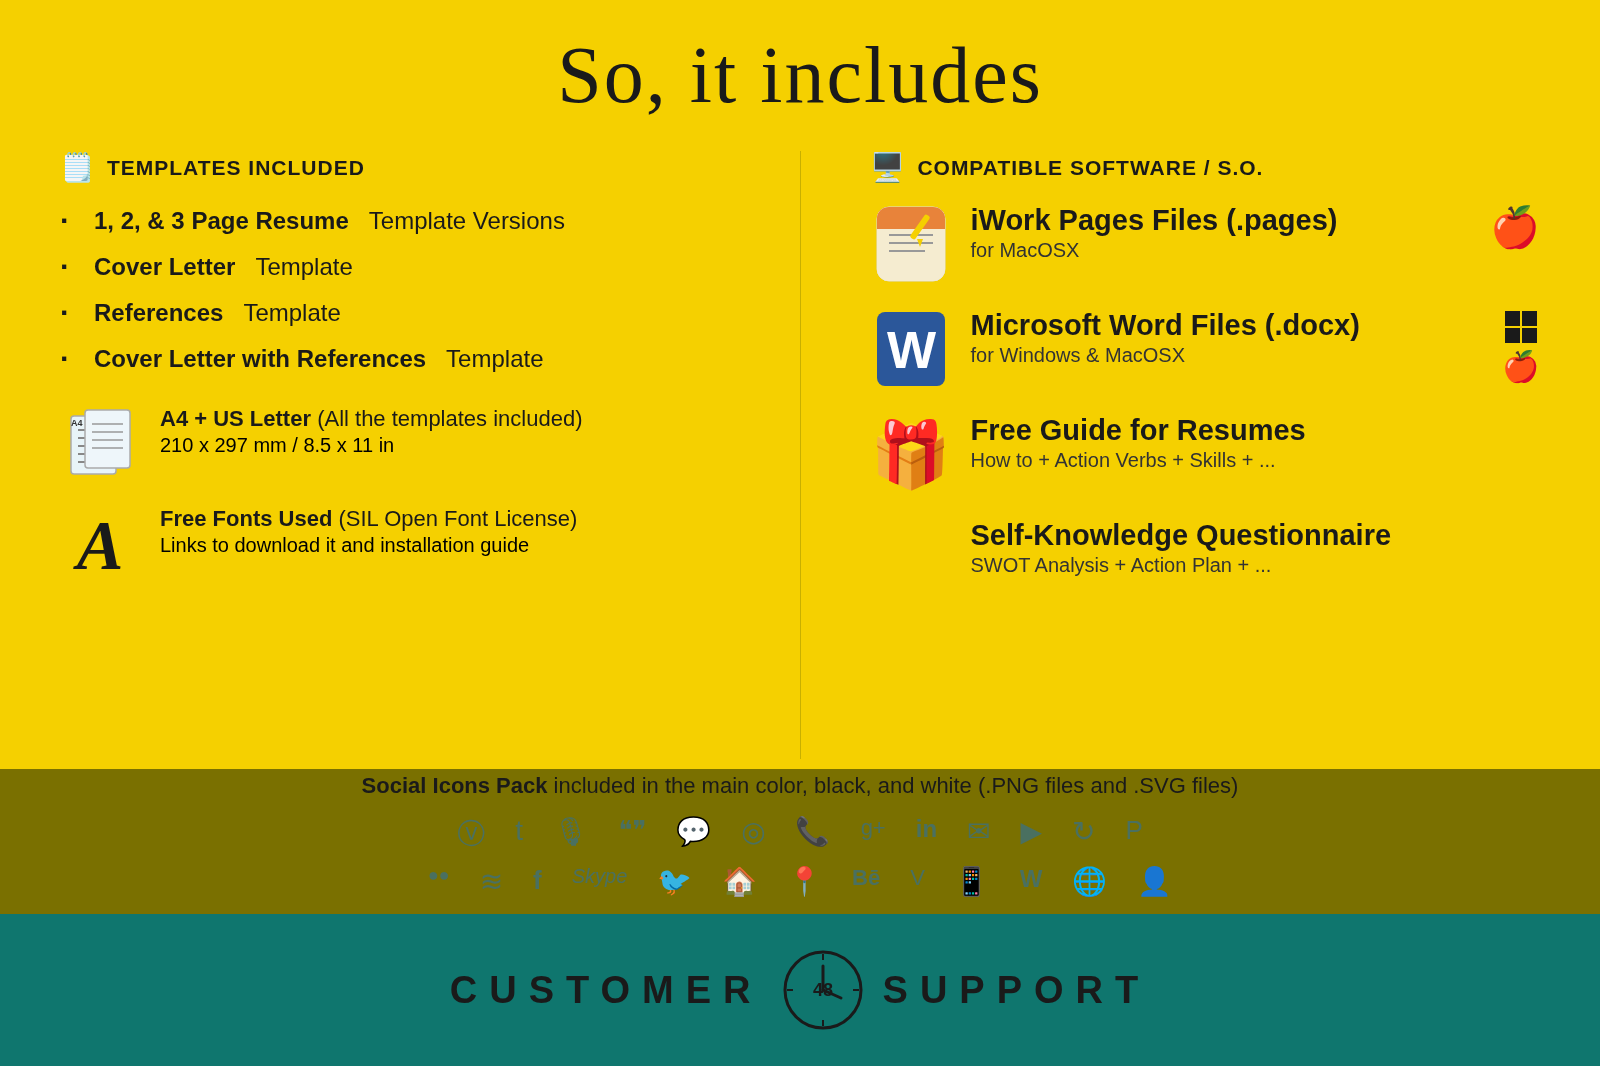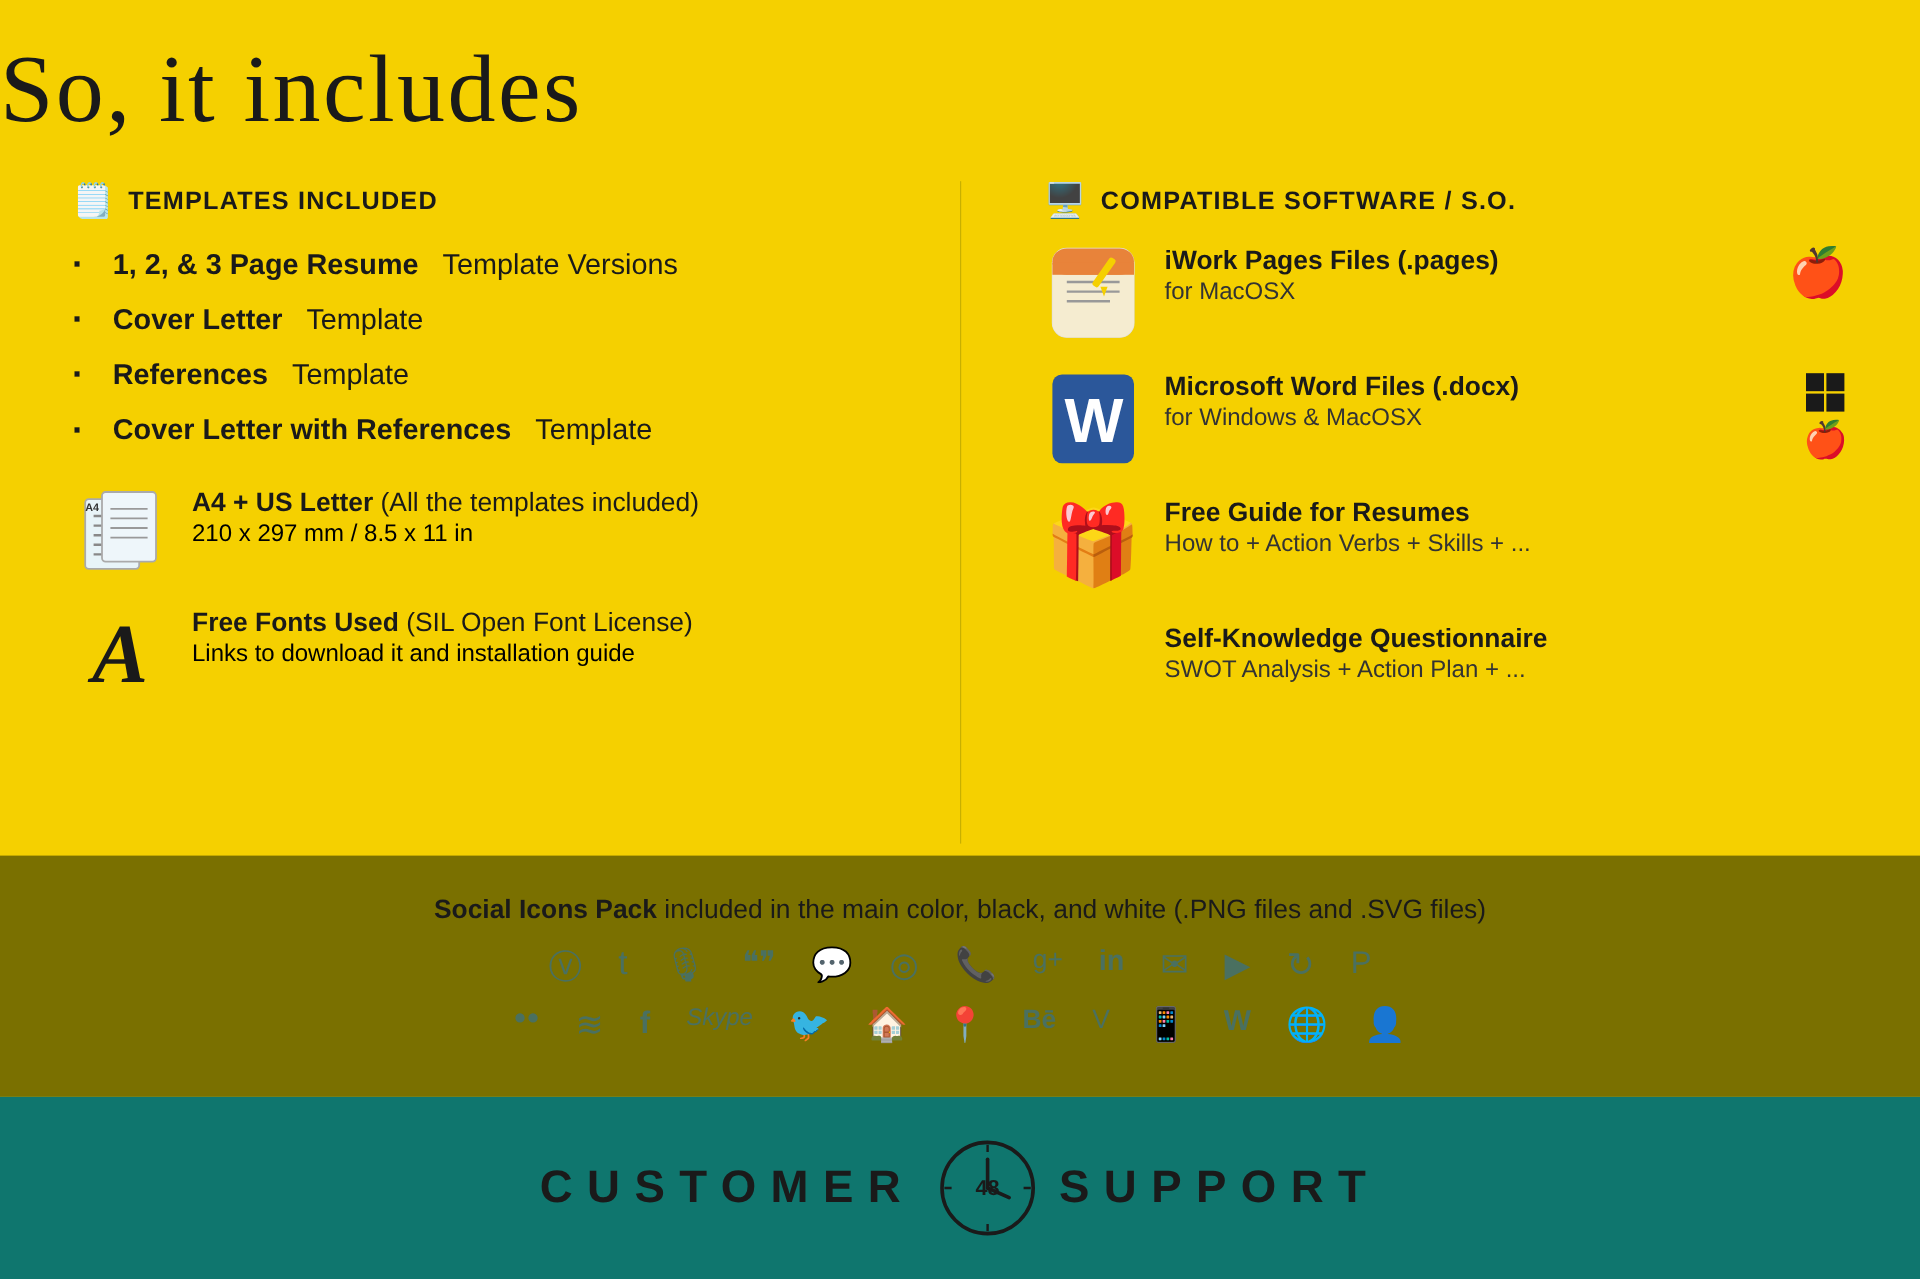--- a/index.html
+++ b/index.html
@@ -15,20 +15,21 @@
     .main-container {
       width: 100%;
       height: 100%;
       background-color: #F5D000;
       display: flex;
       flex-direction: column;
     }
 
     
     .header {
+      text-align: center;
       padding: 30px 0 20px 0;
     }
     .header-title {
       font-family: 'Brush Script MT', cursive, 'Comic Sans MS';
       font-size: 80px;
       color: #1a1a1a;
       font-weight: normal;
       letter-spacing: 2px;
     }
 
@@ -143,36 +144,36 @@
       display: flex;
       align-items: center;
       justify-content: center;
     }
 
     .software-text-block {
       flex: 1;
     }
 
     .software-item-title {
-      font-size: 22px;
+      font-size: 29px;
       font-weight: 900;
       color: #1a1a1a;
       font-family: Arial Black, sans-serif;
     }
 
     .software-item-subtitle {
       font-size: 20px;
       color: #333;
       margin-top: 2px;
     }
 
     
     .dark-section {
       background-color: #7A7000;
-      padding: 32px 60px;
+      padding: 4px 60px;
       margin-top: 10px;
     }
 
     .social-icons-text {
       text-align: center;
       font-size: 22px;
       color: #1a1a1a;
       margin-bottom: 16px;
     }
 

